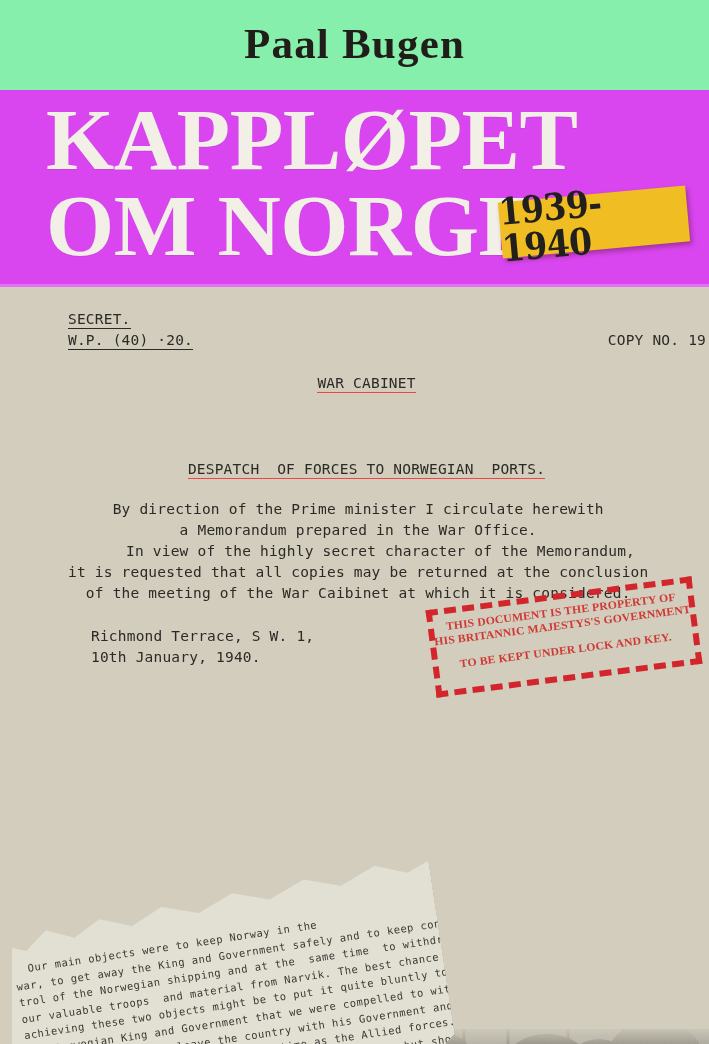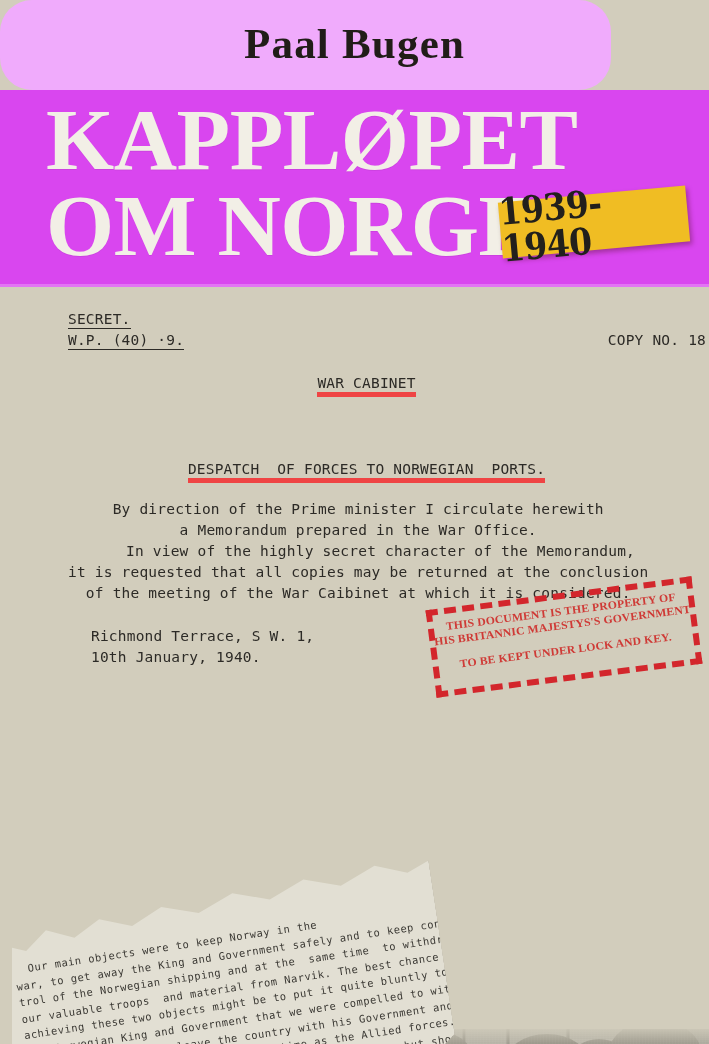--- a/index.html
+++ b/index.html
@@ -7,23 +7,22 @@
     position:relative;
     width:709px;height:1044px;
     overflow:hidden;
     background:#d2cdbc;
     font-family:"Liberation Sans",sans-serif;
     -webkit-font-smoothing:antialiased;
   }
 
   
   .author-band{
-    position:absolute;left:0;top:0;width:611px;height:90px;
-    background:#f0abfc;
-    border-radius:32px;
+    position:absolute;left:0;top:0;width:709px;height:90px;
+    background:#86efac;
   }
   .author-name{
     position:absolute;left:0;top:22px;width:709px;
     text-align:center;
     font-family:"Liberation Serif","DejaVu Serif",serif;
     font-weight:700;
     font-size:43px;
     letter-spacing:1.2px;
     color:#211d18;
     line-height:1;
@@ -88,21 +87,21 @@
     line-height:21px;
     letter-spacing:.2px;
     white-space:pre;
   }
   .doc-secret{position:absolute;left:56px;top:22px;}
   .doc-secret .u{border-bottom:1px solid #2c2a26;padding-bottom:1px;}
   .doc-copy{position:absolute;right:40px;top:43px;}
   .doc-center{
     position:absolute;left:0;width:709px;text-align:center;
   }
-  .doc-center span{border-bottom:5px solid #ef4444;padding-bottom:1px;}
+  .doc-center span{border-bottom:1px solid #ef4444;padding-bottom:1px;}
   .c1{top:86px;}
   .c2{top:125px;margin-top:47px;}
   .c3{top:166px;}
   .doc-body{position:absolute;left:56px;top:212px;text-align:center;}
   .doc-addr{position:absolute;left:56px;top:339px;margin-left:23px;}
 
   
   .stamp{
     position:absolute;left:418px;top:306px;
     width:268px;height:88px;
@@ -185,23 +184,23 @@
     <div class="title-line l1">KAPPLØPET</div>
     <div class="title-line l2">OM NORGE</div>
   </div>
 
   <div class="date-badge">
     <span class="date-badge-text">1939-1940</span>
   </div>
 
   <div class="doc">
 
-    <div class="typed doc-secret"><span class="u">SECRET.</span><br><span class="u">W.P. (40) ·9.</span></div>
-
-    <div class="typed doc-copy">COPY NO. 18</div>
+    <div class="typed doc-secret"><span class="u">SECRET.</span><br><span class="u">W.P. (40) ·20.</span></div>
+
+    <div class="typed doc-copy">COPY NO. 19</div>
 
     <div class="typed doc-center c1"><span>WAR CABINET</span></div>
 
     <div class="typed doc-center c2"><span>DESPATCH  OF FORCES TO NORWEGIAN  PORTS.</span></div>
 
 
     <div class="typed doc-body">By direction of the Prime minister I circulate herewith
 a Memorandum prepared in the War Office.
      In view of the highly secret character of the Memorandum,
 it is requested that all copies may be returned at the conclusion

